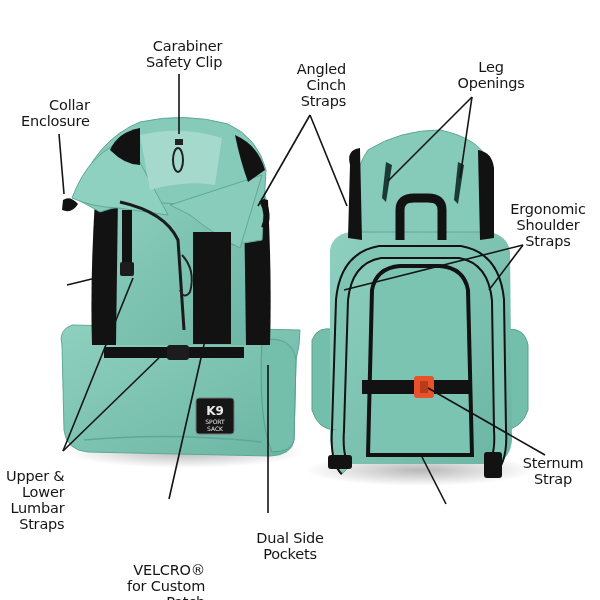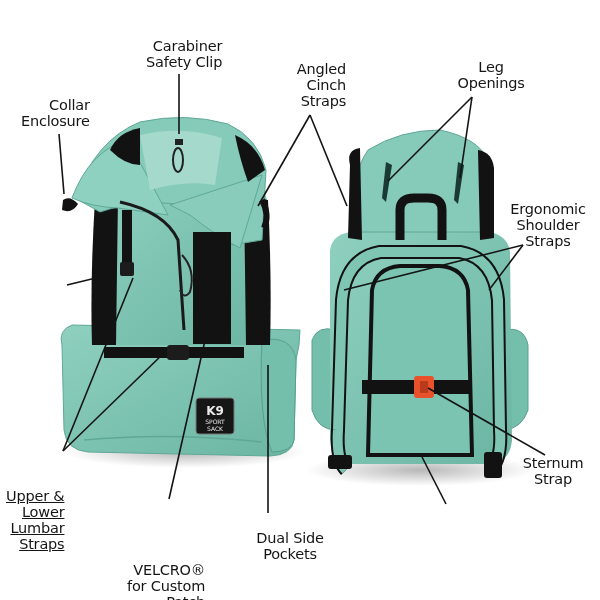--- a/index.html
+++ b/index.html
@@ -136,21 +136,21 @@
   <div class="label left" style="left:21px; top:97px;">Collar
 Enclosure</div>
   <div class="label center" style="left:276px; top:61px; width:70px;text-align:right;">Angled
 Cinch
 Straps</div>
   <div class="label right" style="left:450px; top:59px; width:82px;">Leg
 Openings</div>
   <div class="label right" style="left:500px; top:201px; width:96px;">Ergonomic
 Shoulder
 Straps</div>
-  <div class="label left" style="left:6px; top:488px;text-decoration:underline;">Upper &amp;
+  <div class="label left" style="left:6px; top:468px;">Upper &amp;
 Lower
 Lumbar
 Straps</div>
   <div class="label left" style="left:127px; top:514px;margin-top:48px;">VELCRO®
 for Custom
 Patch</div>
   <div class="label center" style="left:250px; top:530px; width:80px;">Dual Side
 Pockets</div>
   <div class="label right" style="left:510px; top:455px; width:86px;">Sternum
 Strap</div>

